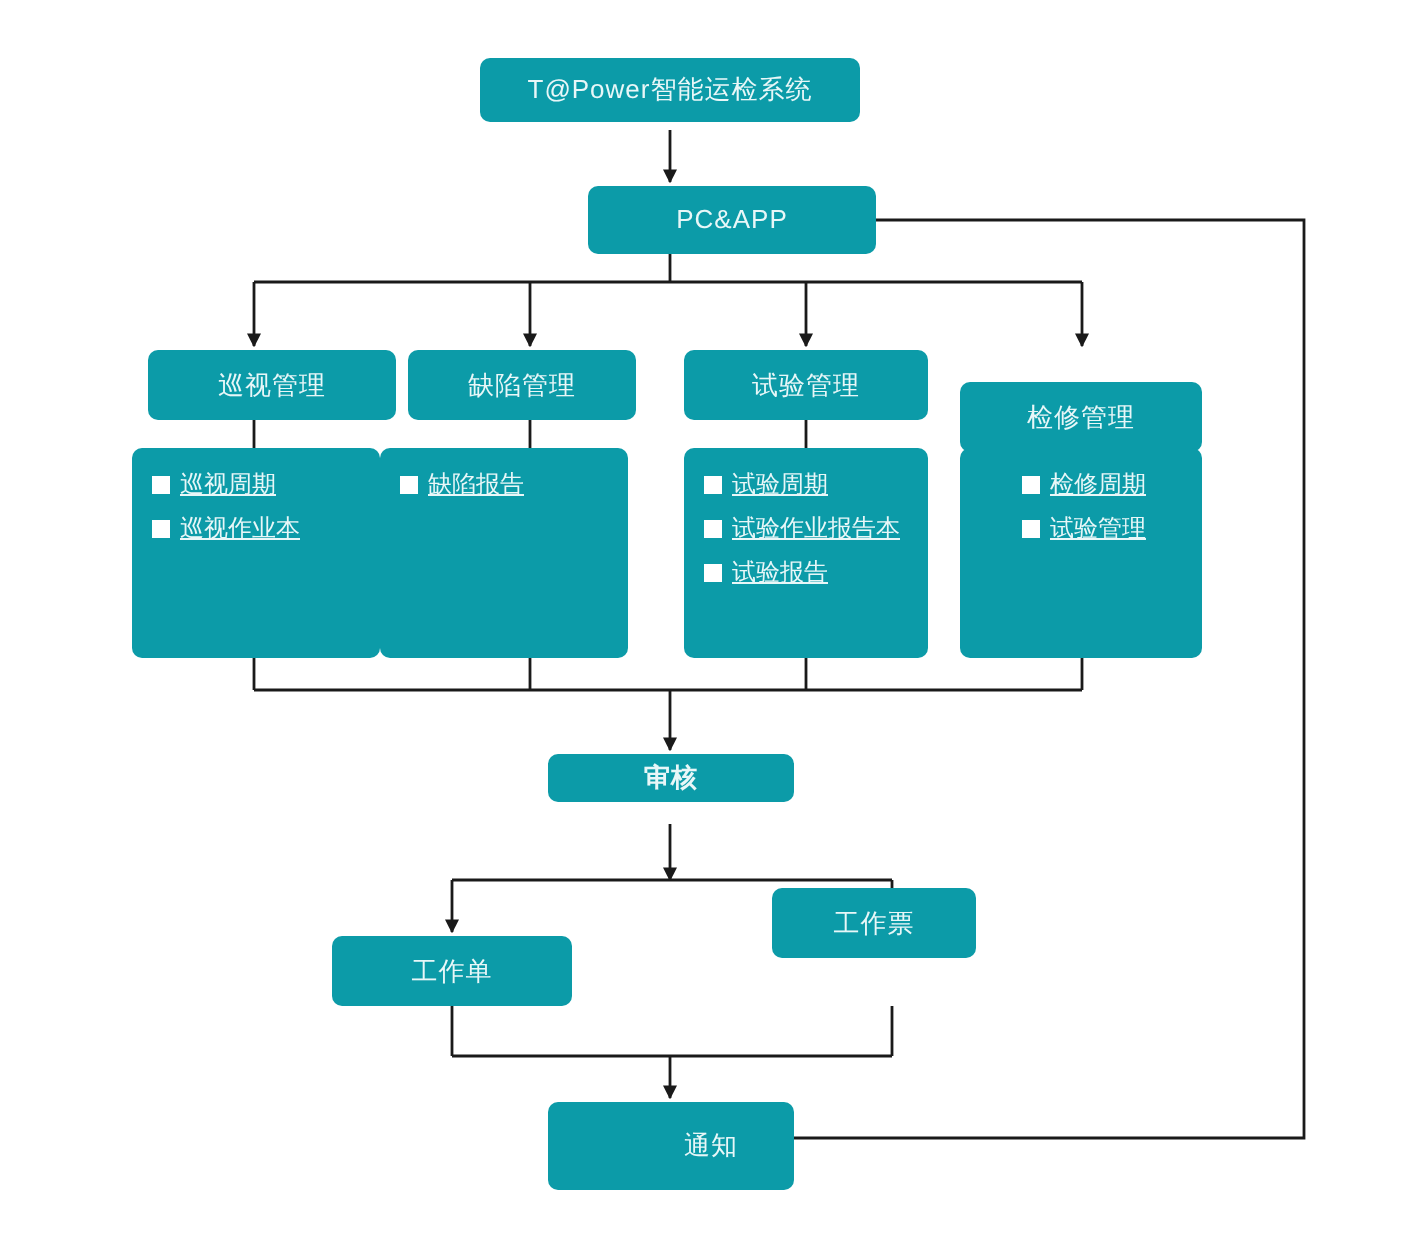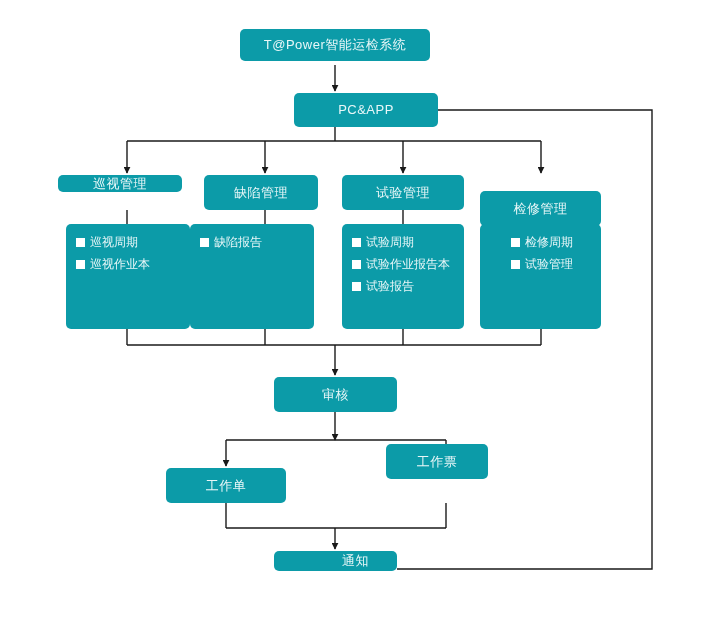--- a/index.html
+++ b/index.html
@@ -36,28 +36,28 @@
     align-items: center;
     justify-content: center;
     text-align: center;
     font-size: 13px;
     letter-spacing: 0.5px;
     line-height: 1.2;
     user-select: none;
   }
   .node.root      { left: 240px; top: 29px;  width: 190px; height: 32px; }
   .node.pcapp     { left: 269px; top: 93px;  width: 144px; height: 34px; margin-left: 25px; }
-  .node.mod0      { left: 58px;  top: 175px; width: 124px; height: 17px; }
+  .node.mod0      { left: 74px;  top: 175px; width: 124px; height: 35px; }
   .node.mod1      { left: 204px; top: 175px; width: 114px; height: 35px; }
   .node.mod2      { left: 342px; top: 175px; width: 122px; height: 35px; }
   .node.mod3      { left: 480px; top: 175px; width: 121px; height: 35px; margin-top: 16px; }
-  .node.review    { left: 274px; top: 377px; width: 123px; height: 35px; }
+  .node.review    { left: 274px; top: 377px; width: 123px; height: 24px; font-weight: bold; }
   .node.order     { left: 166px; top: 468px; width: 120px; height: 35px; }
   .node.ticket    { left: 386px; top: 444px; width: 102px; height: 35px; }
-  .node.notify    { left: 274px; top: 551px; width: 123px; height: 20px; padding-left: 40px; }
+  .node.notify    { left: 274px; top: 551px; width: 123px; height: 44px; padding-left: 40px; }
 
   .panel {
     position: absolute;
     box-sizing: border-box;
     background: #0c9ba8;
     border-radius: 5px;
     top: 224px;
     height: 105px;
     padding: 11px 0 0 10px;
   }
@@ -67,20 +67,21 @@
   .panel.p3 { left: 480px; width: 121px; padding-left: 31px; }
 
   .panel-item {
     display: flex;
     align-items: center;
     color: #e8f7f8;
     font-size: 12px;
     line-height: 1.25;
     margin-bottom: 7px;
     white-space: nowrap;
+    text-decoration: underline;
   }
   .bullet {
     flex: 0 0 auto;
     width: 9px;
     height: 9px;
     background: #ffffff;
     margin-right: 5px;
     display: inline-block;
   }
 </style>

